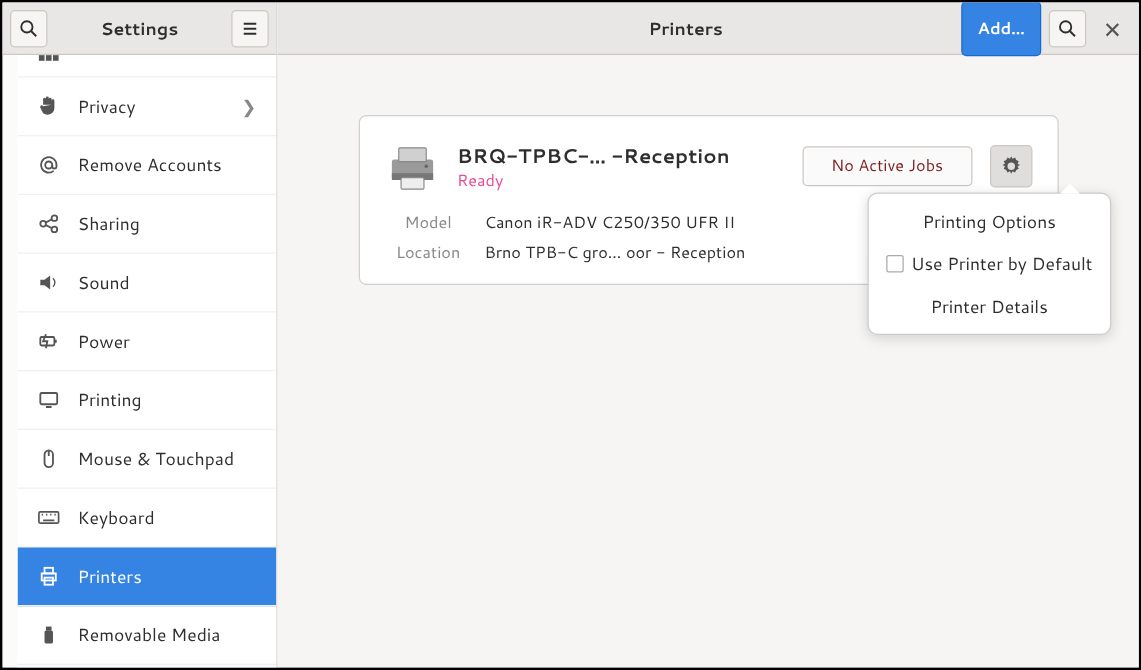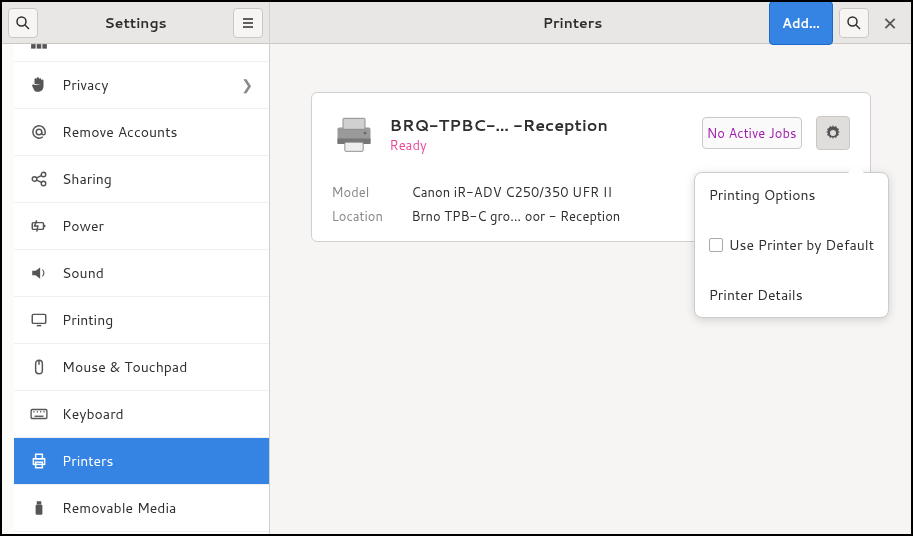--- a/index.html
+++ b/index.html
@@ -1,18 +1,18 @@
 <!DOCTYPE html>
 <html><head>
 <meta charset="utf-8">
 <style>
 * { box-sizing: border-box; margin: 0; padding: 0; font-family: Cantarell, "Segoe UI", sans-serif; }
 body { width: 913px; height: 536px; border: 2px solid #000; overflow: hidden; background: #fff; }
 .app { display: flex; height: 100%; }
-.sidebar { width: 268px; border-right: 1px solid #d0d0d0; display: flex; flex-direction: column; background: #fbfbfa; }
+.sidebar { width: 220px; border-right: 1px solid #d0d0d0; display: flex; flex-direction: column; background: #fbfbfa; }
 .main { flex: 1; display: flex; flex-direction: column; background: #f6f5f4; position: relative; }
 
 .headerbar { height: 42px; background: #e8e7e5; border-bottom: 1px solid #cdc7c2; display: flex; align-items: center; padding: 0 6px; }
 .sidebar .headerbar { justify-content: space-between; }
 .main .headerbar { justify-content: space-between; }
 .hb-title { font-weight: 700; font-size: 14px; color: #2e2e2e; flex: 1; text-align: center; }
 .hb-btn { width: 30px; height: 30px; border: 1px solid #cdc7c2; border-radius: 4px; background: #f6f5f4; display: flex; align-items: center; justify-content: center; cursor: pointer; }
 .hb-btn svg { width: 16px; height: 16px; }
 .add-btn { height: 44px; padding: 0 12px; border-radius: 4px; background: #3584e4; color: #fff; border: 1px solid #1b6acb; font-weight: 600; font-size: 13px; cursor: pointer; }
 .close-btn { width: 30px; height: 30px; display: flex; align-items: center; justify-content: center; cursor: pointer; font-size: 18px; color: #555; }
@@ -23,33 +23,33 @@
 .nav-item .icon { width: 18px; height: 18px; display: flex; align-items: center; justify-content: center; }
 .nav-item .label { flex: 1; }
 .nav-item.active { background: #3584e4; color: #fff; }
 .nav-item .chevron { color: #888; font-size: 14px; }
 .nav-item.partial { height: 18px; overflow: hidden; border-top: none; }
 .nav-item.partial .icon { align-self: flex-end; }
 .nav-item.partial .label { align-self: flex-end; }
 
 .content { flex: 1; padding: 48px 24px; overflow: auto; }
 .printer-card { background: #fff; border: 1px solid #d0d0d0; border-radius: 6px; padding: 18px 20px 16px 20px; max-width: 560px; margin: 0 auto; }
-.pc-top { display: flex; align-items: center; gap: 14px; margin-bottom: 28px; }
+.pc-top { display: flex; align-items: center; gap: 14px; margin-bottom: 14px; }
 .printer-icon { width: 44px; height: 44px; }
 .pc-name-col { flex: 1; }
 .pc-name { font-weight: 700; font-size: 16px; color: #2e2e2e; white-space: nowrap; }
 .pc-status { font-size: 13px; color: #ec4899; }
-.jobs-btn { padding: 6px 4px; border: 1px solid #cdc7c2; border-radius: 4px; background: #fafafa; color: #a21caf; font-size: 13px; cursor: default; }
+.jobs-btn { padding: 6px 22px; border: 1px solid #cdc7c2; border-radius: 4px; background: #fafafa; color: #7f1d1d; font-size: 13px; cursor: default; }
 .gear-btn { width: 34px; height: 34px; border: 1px solid #cdc7c2; border-radius: 4px; background: #e0dedc; display: flex; align-items: center; justify-content: center; cursor: pointer; }
 .gear-btn svg { width: 16px; height: 16px; }
 .pc-rows { display: grid; grid-template-columns: 70px 1fr; gap: 6px 10px; font-size: 13px; }
-.pc-label { color: #888; text-align: left; }
+.pc-label { color: #888; text-align: center; }
 .pc-value { color: #2e2e2e; white-space: nowrap; overflow: hidden; text-overflow: ellipsis; }
 
-.popover { position: absolute; top: 170px; right: 22px; background: #fff; border: 1px solid #ccc; border-radius: 8px; box-shadow: 0 2px 10px rgba(0,0,0,0.15); padding: 8px 12px; display: flex; flex-direction: column; gap: 22px; font-size: 14px; }
+.popover { position: absolute; top: 152px; right: 22px; background: #fff; border: 1px solid #ccc; border-radius: 8px; box-shadow: 0 2px 10px rgba(0,0,0,0.15); padding: 8px 12px; display: flex; flex-direction: column; gap: 6px; font-size: 14px; text-align: center; }
 .popover::before { content: ""; position: absolute; top: -8px; right: 24px; border-left: 8px solid transparent; border-right: 8px solid transparent; border-bottom: 8px solid #fff; }
 .popover-item { padding: 4px 2px; cursor: pointer; color: #2e2e2e; }
 .popover-check { display: flex; align-items: center; gap: 6px; }
 .popover-checkbox { width: 14px; height: 14px; border: 1px solid #aaa; border-radius: 2px; background: #fff; }
 .highlight-box { border: 3px solid #e01b24; padding: 2px 6px; display: inline-block; }
 </style>
 </head>
 <body>
 
 <div class="app">
@@ -110,37 +110,37 @@
               <circle cx="12" cy="12" r="2"></circle>
               <line x1="6" y1="7" x2="10" y2="5"></line>
               <line x1="6" y1="9" x2="10" y2="11"></line>
             </svg>
           </span>
         <span class="label">Sharing</span>
       </div>
 
       <div class="nav-item">
         <span class="icon">
+            <svg viewBox="0 0 16 16" fill="#555">
+              <path d="M2 6 h3 l4 -3 v10 l-4 -3 h-3 z"></path>
+              <path d="M11 5 a4 4 0 0 1 0 6" fill="none" stroke="#555"></path>
+            </svg>
+          </span>
+        <span class="label">Sound</span>
+      </div>
+
+      <div class="nav-item">
+        <span class="icon">
             <svg viewBox="0 0 16 16" fill="none" stroke="#555" stroke-width="1.3">
               <rect x="2" y="5" width="10" height="6" rx="1"></rect>
               <line x1="13" y1="7" x2="13" y2="9"></line>
               <path d="M6 3 l-2 5 h3 l-1 5" stroke="#555" fill="none"></path>
             </svg>
           </span>
         <span class="label">Power</span>
-      </div>
-
-      <div class="nav-item">
-        <span class="icon">
-            <svg viewBox="0 0 16 16" fill="#555">
-              <path d="M2 6 h3 l4 -3 v10 l-4 -3 h-3 z"></path>
-              <path d="M11 5 a4 4 0 0 1 0 6" fill="none" stroke="#555"></path>
-            </svg>
-          </span>
-        <span class="label">Sound</span>
       </div>
 
       <div class="nav-item">
         <span class="icon">
             <svg viewBox="0 0 16 16" fill="none" stroke="#555" stroke-width="1.3">
               <rect x="2" y="3" width="12" height="8" rx="1"></rect>
               <line x1="6" y1="13" x2="10" y2="13"></line>
             </svg>
           </span>
         <span class="label">Printing</span>

